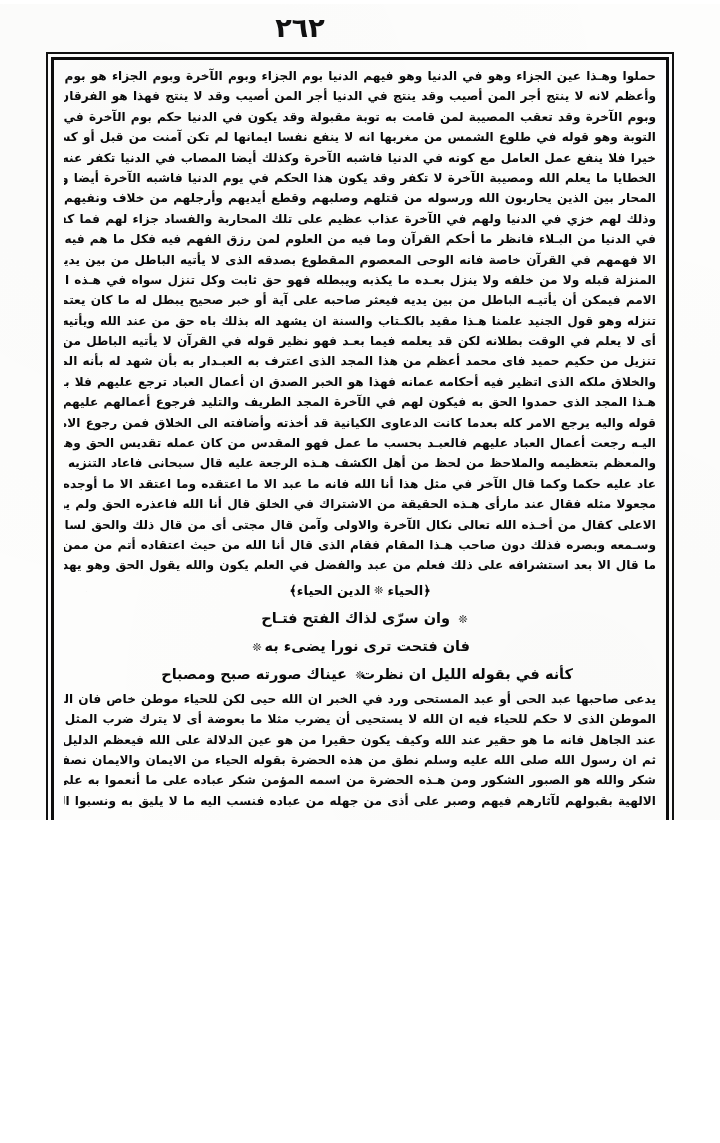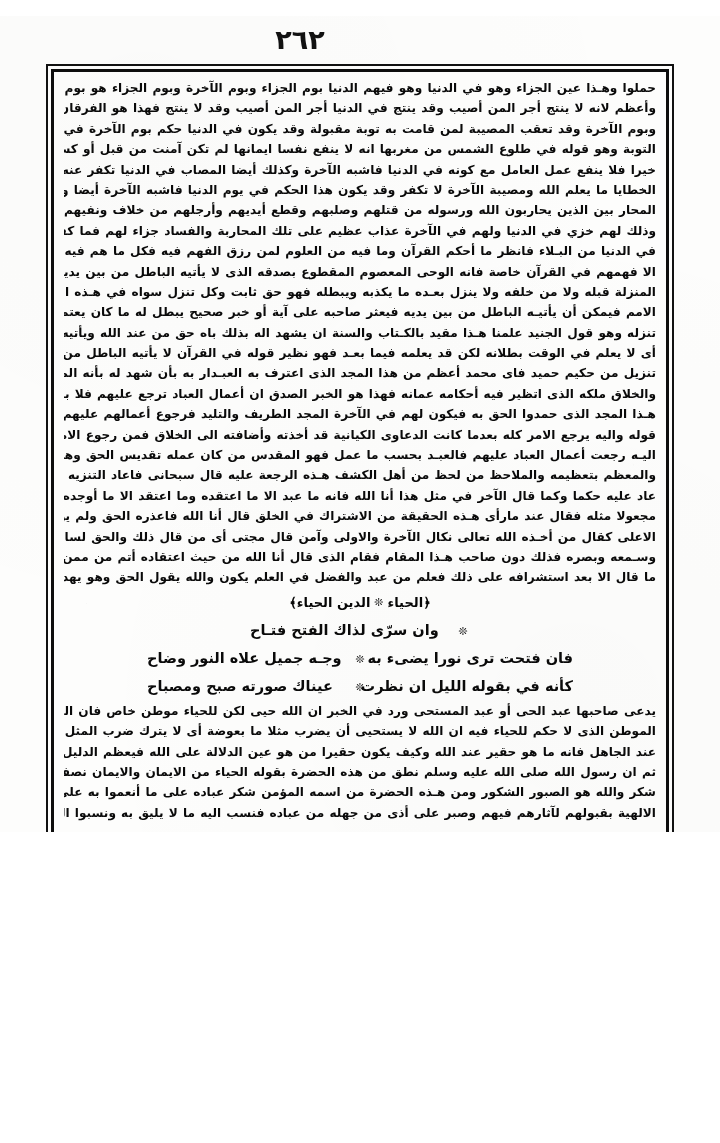--- a/index.html
+++ b/index.html
@@ -11,21 +11,21 @@
   body {
     font-family: "DejaVu Sans", sans-serif;
   }
 
   #page {
     position: relative;
     width: 720px;
     height: 816px;
     background: #fdfdfc;
     overflow: hidden;
-    margin: 16px auto;
+    margin: 4px auto;
     
     background-image:
       radial-gradient(circle at 20% 15%, rgba(0,0,0,0.012) 0%, rgba(0,0,0,0) 60%),
       radial-gradient(circle at 80% 85%, rgba(0,0,0,0.012) 0%, rgba(0,0,0,0) 60%);
   }
 
   
   #folio {
     position: absolute;
     top: 8px;
@@ -123,21 +123,21 @@
     line-height: 27px;
     font-weight: 600;
     color: #0a0a0a;
     letter-spacing: 0px;
   }
   .verse .hemistich {
     width: 200px;
     text-align: center;
     white-space: nowrap;
   }
-  .verse .hemistich.first { text-align: left; padding-left: 6px; }
+  .verse .hemistich.first { text-align: right; padding-left: 6px; }
   .verse .hemistich.second { text-align: right; padding-right: 6px; }
   .verse .sep {
     width: 26px;
     text-align: center;
     font-size: 11px;
   }
 
   
   #catchword {
     position: absolute;
@@ -207,21 +207,20 @@
       </div>
 
       <div id="poem-block">
           <div class="verse">
             <span class="sep">❊</span>
             <span class="hemistich first">وان سرّى لذاك الفتح فتـاح</span>
           </div>
           <div class="verse">
             <span class="hemistich second">فان فتحت ترى نورا يضىء به</span>
             <span class="sep">❊</span>
-            <span class="hemistich first">وجـه جميل علاه النور وضاح</span>
           </div>
           <div class="verse">
             <span class="hemistich second">كأنه في بقوله الليل ان نظرت</span>
             <span class="sep">❊</span>
             <span class="hemistich first">عيناك صورته صبح ومصباح</span>
           </div>
         </div>
 
       <div class="textblock" id="closing-block">
           <div class="body-line"><span>يدعى صاحبها عبد الحى أو عبد المستحى ورد في الخبر ان الله حيى لكن للحياء موطن خاص فان الله قد قال في</span></div>

